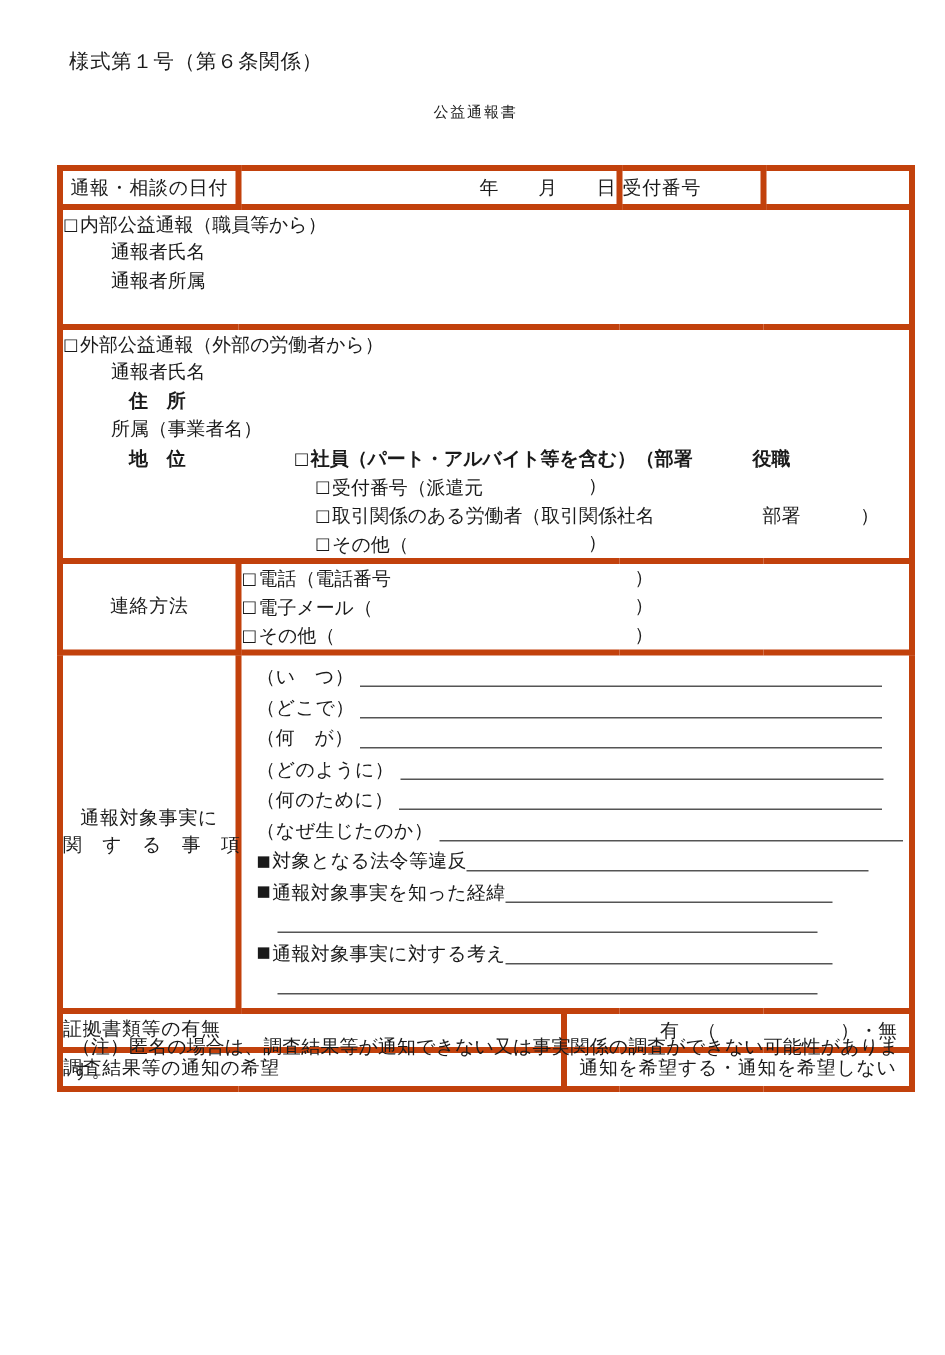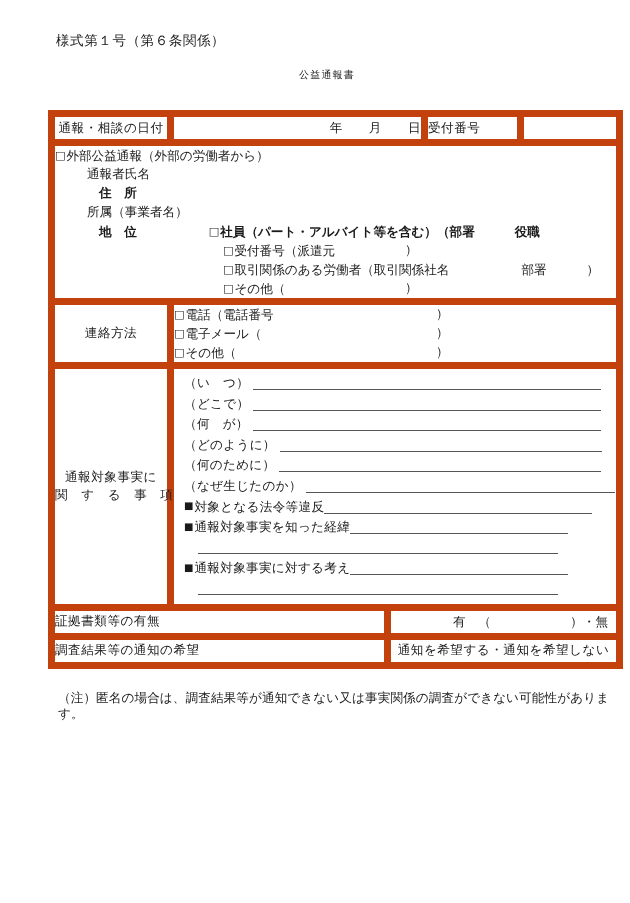--- a/index.html
+++ b/index.html
@@ -10,21 +10,21 @@
   body {
     width: 630px;
     height: 903px;
     font-family: "Liberation Serif", "DejaVu Serif", serif;
     color: #1a1a1a;
     position: relative;
     overflow: hidden;
   }
   .page {
     position: absolute;
-    left: 12px; top: 0;
+    left: 2px; top: 0;
     width: 526px;
     height: 903px;
   }
   .form-code {
     position: absolute;
     left: 44px;
     top: 32px;
     font-size: 13.5px;
     letter-spacing: 0.6px;
     white-space: nowrap;
@@ -41,21 +41,21 @@
   table.form {
     position: absolute;
     left: 36px;
     top: 110px;
     width: 568px;
     border-collapse: collapse;
     table-layout: fixed;
     font-size: 12.6px;
   }
   table.form td {
-    border: 7px solid #c2410c;
+    border: 4px solid #c2410c;
     padding: 0;
     vertical-align: middle;
     line-height: 1.0;
   }
   .cell-pad {
     padding: 3px 6px;
   }
   .lbl-center {
     text-align: center;
     letter-spacing: 0.5px;
@@ -171,20 +171,28 @@
     </colgroup>
 
     <tbody>
         <tr class="date-row">
       <td class="cell-pad lbl-center">通報・相談の日付</td>
       <td class="cell-pad date-val" colspan="2"><span>年</span><span class="sp"></span><span>月</span><span class="sp"></span><span>日</span></td>
       <td class="cell-pad lbl-left">受付番号</td>
       <td class="cell-pad"></td>
     </tr>
 
+    <tr>
+      <td class="block" colspan="5">
+        <div class="line ind1"><span class="chk">□</span><span>内部公益通報（職員等から）</span></div>
+        <div class="line ind2">通報者氏名</div>
+        <div class="line ind2">通報者所属</div>
+        <div class="line ind2">&nbsp;</div>
+      </td>
+    </tr>
 
     <tr>
       <td class="block" colspan="5">
         <div class="line ind1"><span class="chk">□</span><span>外部公益通報（外部の労働者から）</span></div>
         <div class="line ind2">通報者氏名</div>
         <div class="line ind3">住　所</div>
         <div class="line ind2">所属（事業者名）</div>
 
         <div class="line ind3 pos-line">
           <span>地　位</span><span class="gap-l"></span><span class="chk">□</span><span>社員（パート・アルバイト等を含む）（部署</span><span class="gap-m"></span><span>役職</span><span class="gap-xl"></span>

